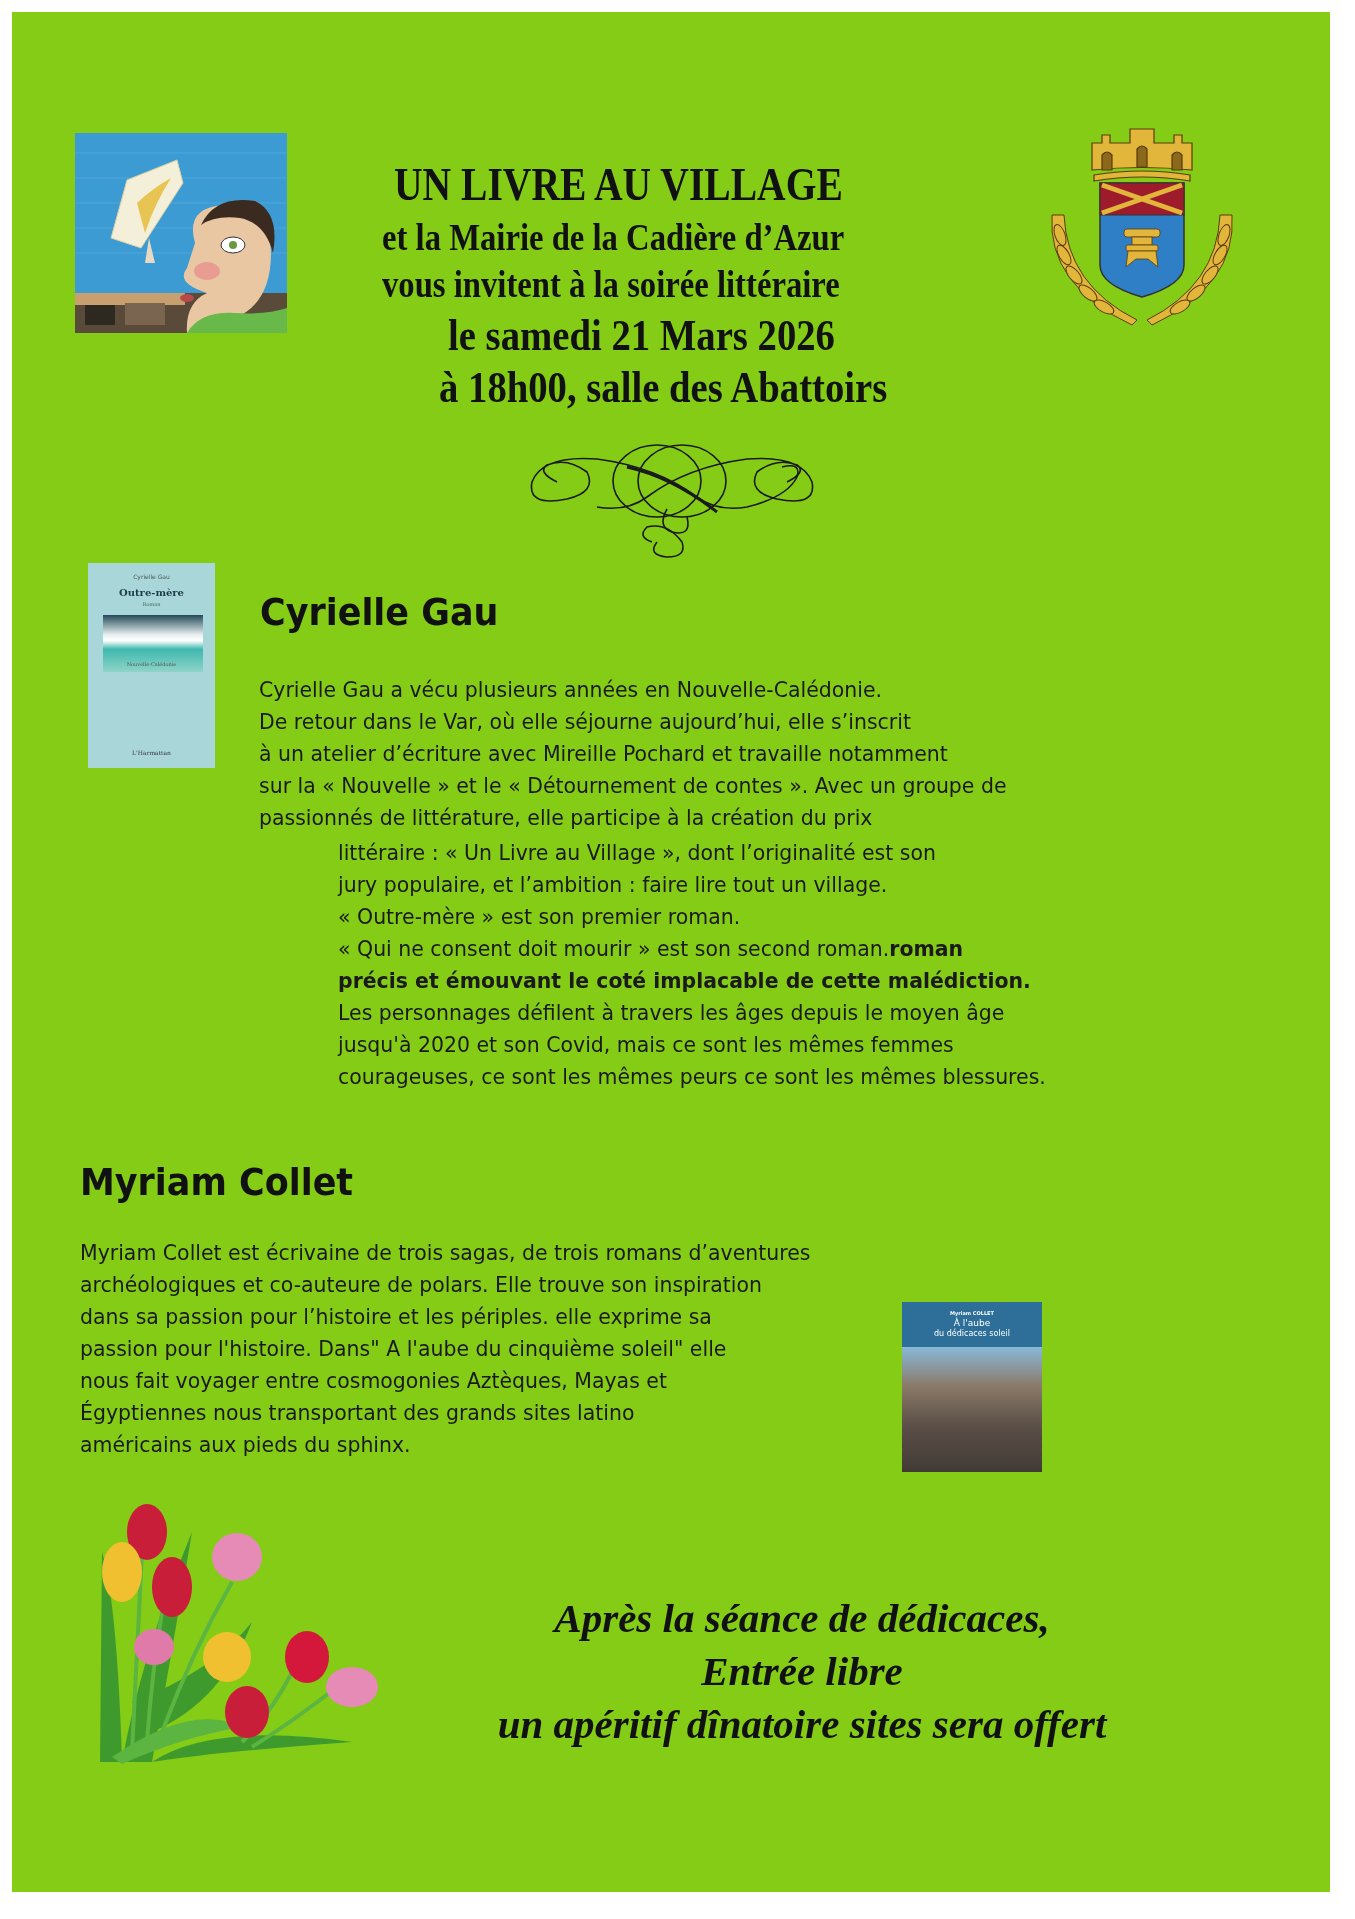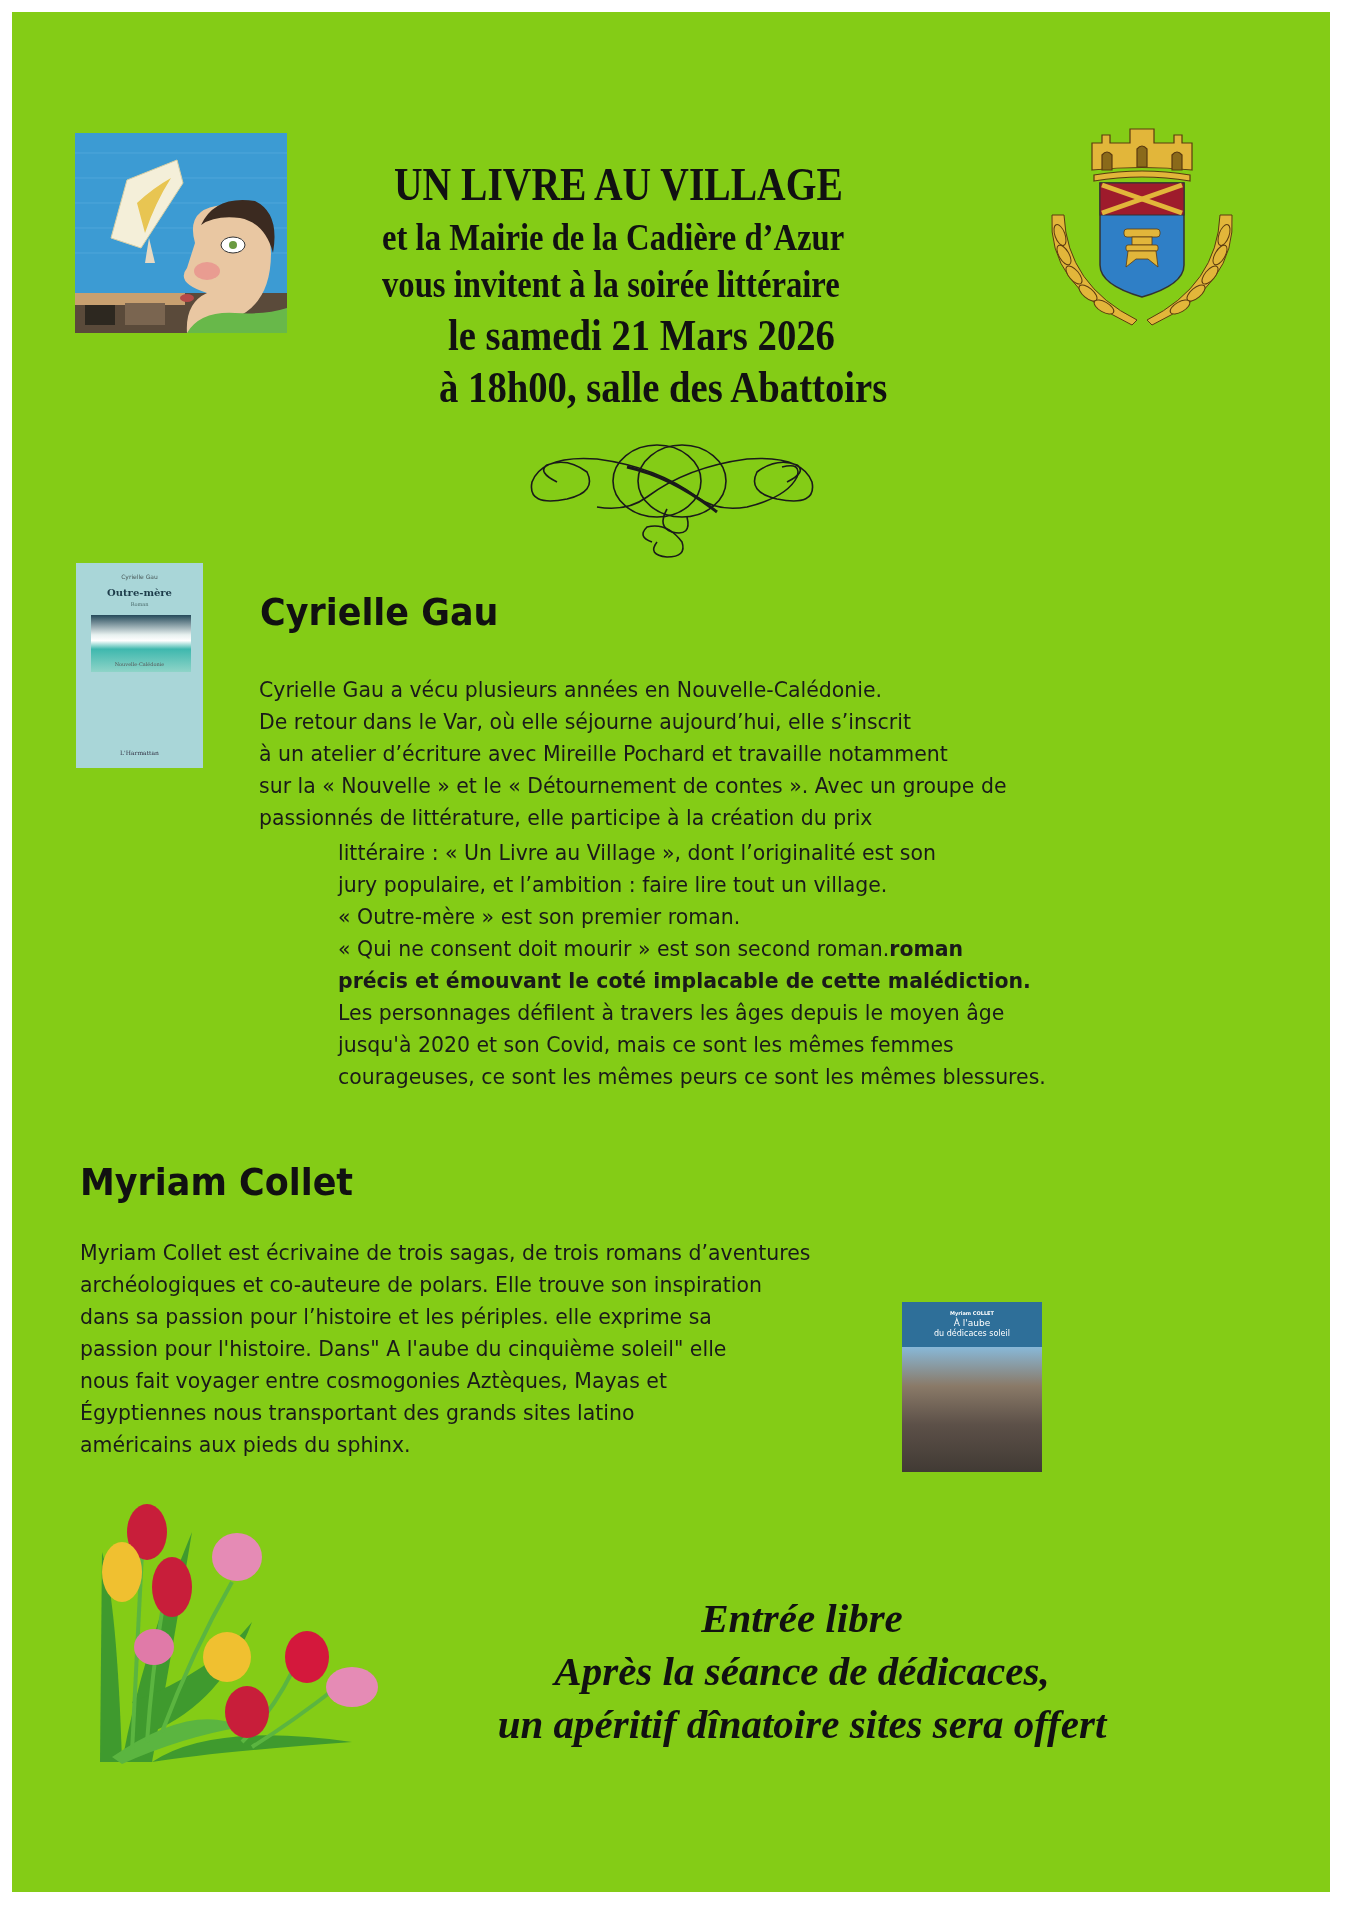--- a/index.html
+++ b/index.html
@@ -123,21 +123,21 @@
         <path d="M280,45 Q300,35 290,28 Q270,20 250,35 Q240,55 270,62 Q310,70 305,45 Q295,18 240,22 Q180,30 140,60 Q120,75 90,70"></path>
         <ellipse cx="150" cy="44" rx="44" ry="36"></ellipse>
         <ellipse cx="175" cy="44" rx="44" ry="36"></ellipse>
         <path d="M120,30 Q165,40 210,75" stroke-width="3"></path>
         <path d="M160,72 Q150,90 165,95 Q185,100 180,80"></path>
         <path d="M145,105 Q130,100 140,90 Q160,85 175,105 Q180,120 160,120 Q140,118 150,105"></path>
       </g>
     </svg>
   </div>
 
-  <div class="abs" style="left:64px; top:551px; width:127px; height:205px; background:#a9d6d8;">
+  <div class="abs" style="left:76px; top:551px; width:127px; height:205px; background:#a9d6d8;">
     <div class="cover-text sans" style="top:10px; font-size:6px; color:#4a5a5a;">Cyrielle Gau</div>
     <div class="cover-text" style="top:24px; font-family:'DejaVu Serif', serif; font-weight:bold; font-size:10px; color:#1d3c4a;">Outre-mère</div>
     <div class="cover-text" style="top:38px; font-size:5px; font-family:'DejaVu Serif', serif; color:#4a6a6a;">Roman</div>
     <div class="abs" style="left:15px; top:52px; width:100px; height:57px; background:linear-gradient(#254a5a 0%, #e8f1f0 35%, #ffffff 45%, #3fb8ae 60%, #8fd4c8 100%);"></div>
     <div class="cover-text" style="top:98px; font-size:5px; color:#555; font-family:'DejaVu Serif', serif;">Nouvelle-Calédonie</div>
     <div class="cover-text" style="top:186px; font-size:6px; color:#334; font-family:'DejaVu Serif', serif;">L'Harmattan</div>
   </div>
 
   <div class="abs author-name" style="left:248px; top:578px;">Cyrielle Gau</div>
 
@@ -203,18 +203,18 @@
       <ellipse cx="145" cy="55" rx="25" ry="24" fill="#e58bb5"></ellipse>
       <ellipse cx="62" cy="145" rx="20" ry="18" fill="#e07aa8"></ellipse>
       <ellipse cx="135" cy="155" rx="24" ry="25" fill="#f0c030"></ellipse>
       <ellipse cx="215" cy="155" rx="22" ry="26" fill="#d4183c"></ellipse>
       <ellipse cx="155" cy="210" rx="22" ry="26" fill="#c81e3a"></ellipse>
       <ellipse cx="260" cy="185" rx="26" ry="20" fill="#e58bb5"></ellipse>
     </svg>
   </div>
 
   <div class="abs closing" style="left:420px; top:1580px; width:740px;">
+    <div>Après la séance de dédicaces,</div>
     <div>Entrée libre</div>
-    <div>Après la séance de dédicaces,</div>
     <div>un apéritif dînatoire sites sera offert</div>
   </div>
 
 </div>
 
 </body></html>

